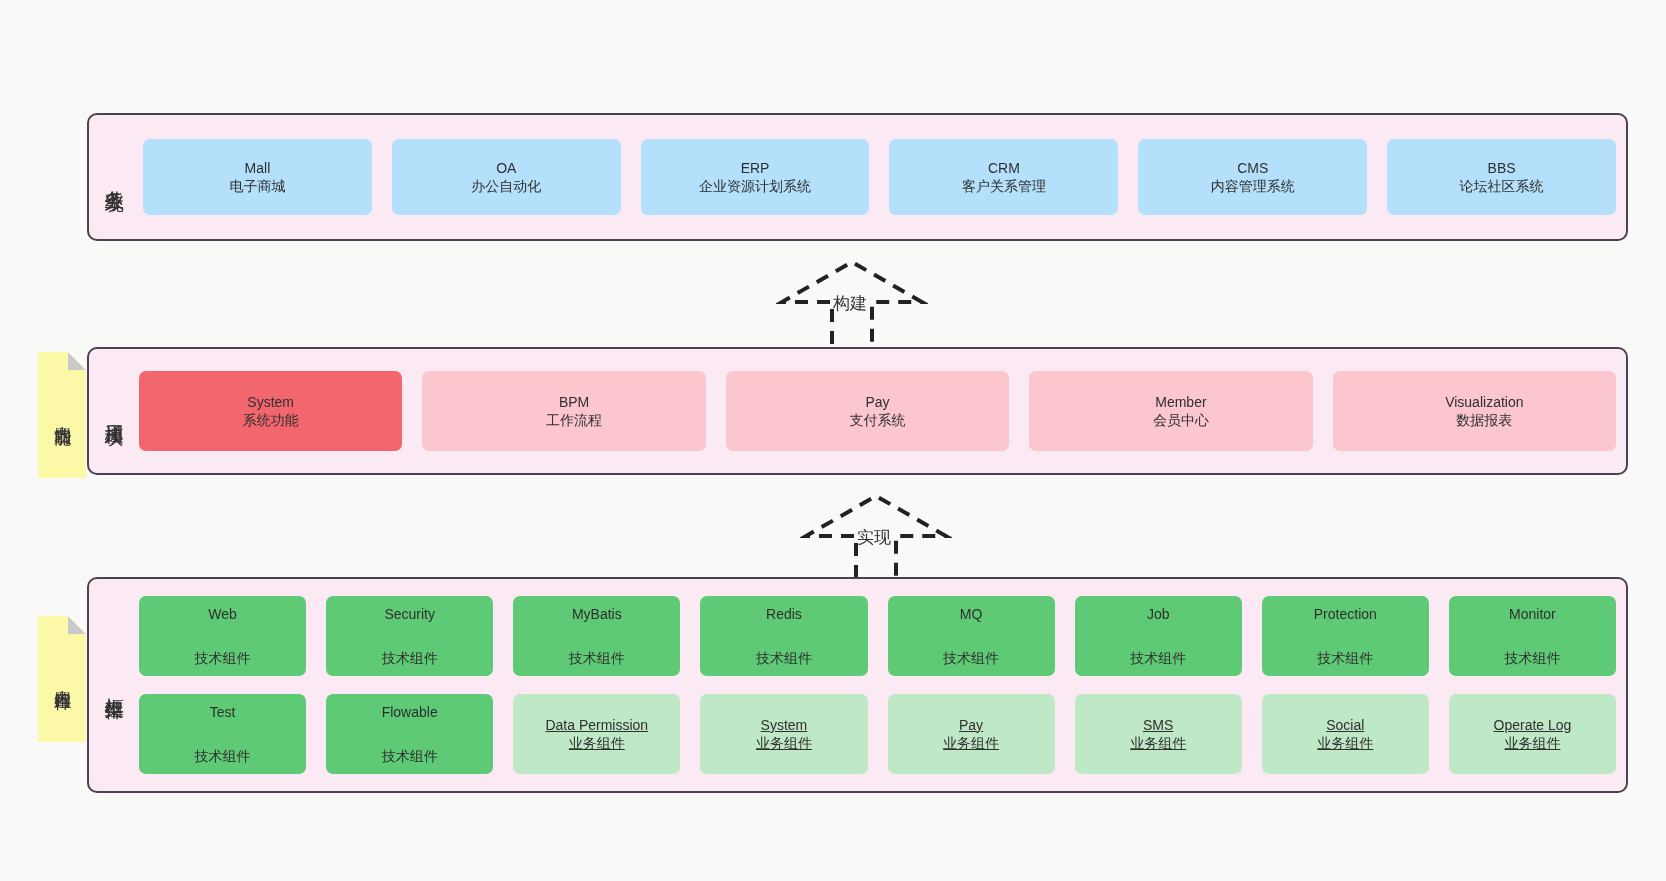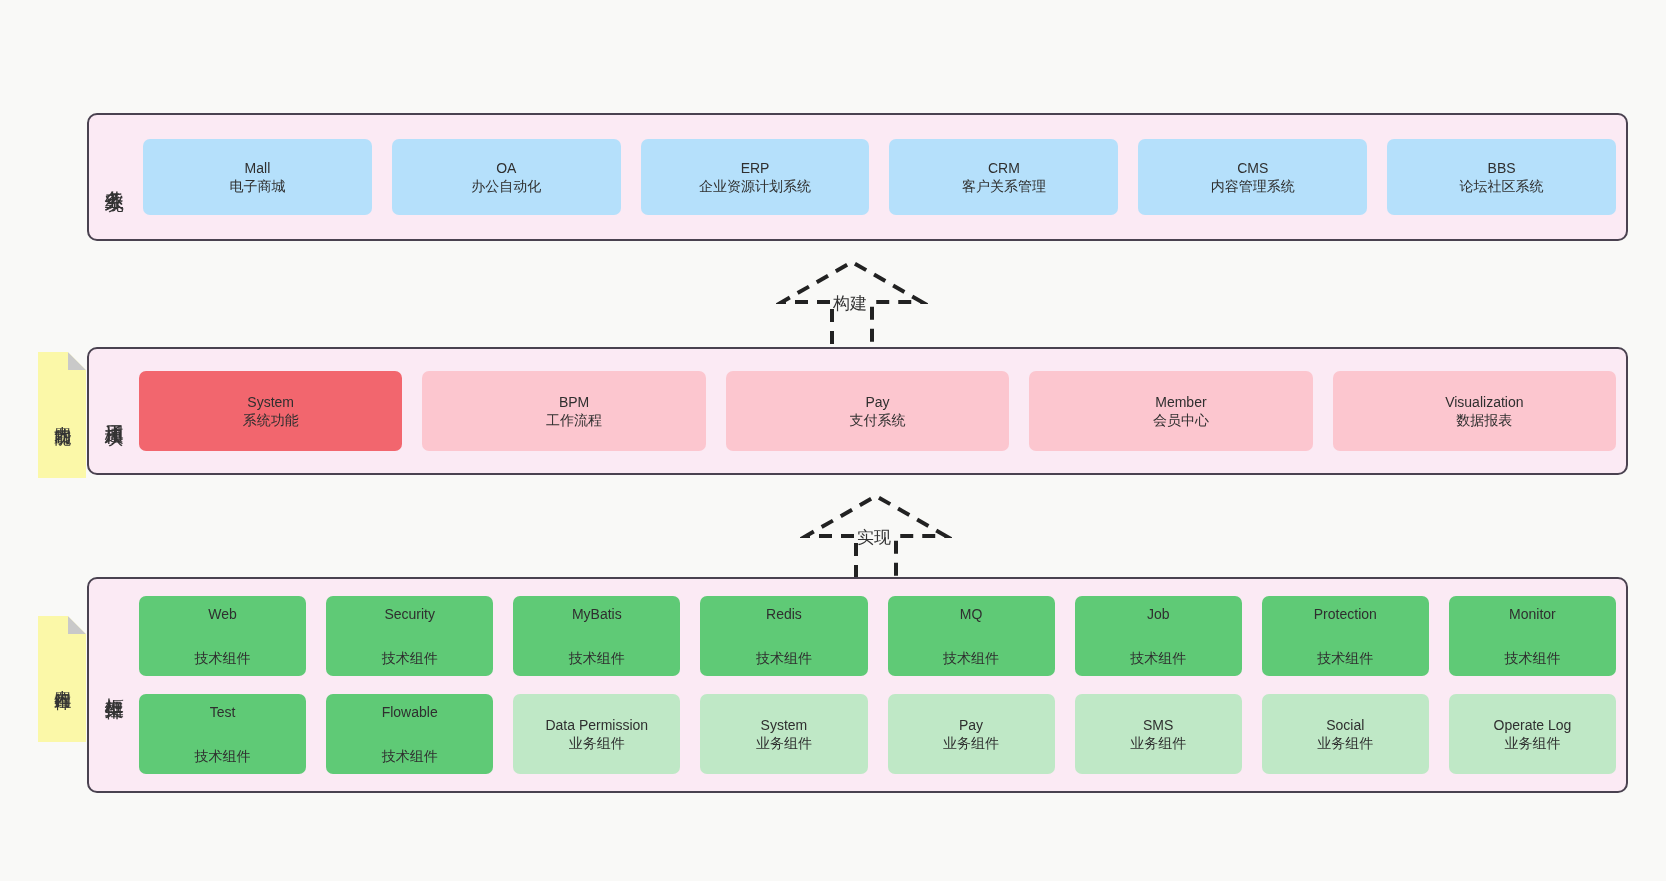--- a/index.html
+++ b/index.html
@@ -91,21 +91,21 @@
   #layer-framework {
     left: 87px;  top: 577px;  width: 1541px; height: 216px;
   }
   #layer-framework .row { height: 80px; }
 
   
   .c-blue        { background: #b5e0fb; }
   .c-red         { background: #f2666e; }
   .c-pink        { background: #fcc6cf; padding-left: 24px; }
   .c-green       { background: #5fca76; gap: 25px; }
-  .c-green-light { background: #bfe8c6; }
+  .c-green-light { background: #bfe8c6; text-decoration: underline; }
 
   
   .sticky {
     position: absolute;
     background: #fbf8a8;
     width: 48px;
     box-sizing: border-box;
     display: flex;
     align-items: center;
     justify-content: center;

